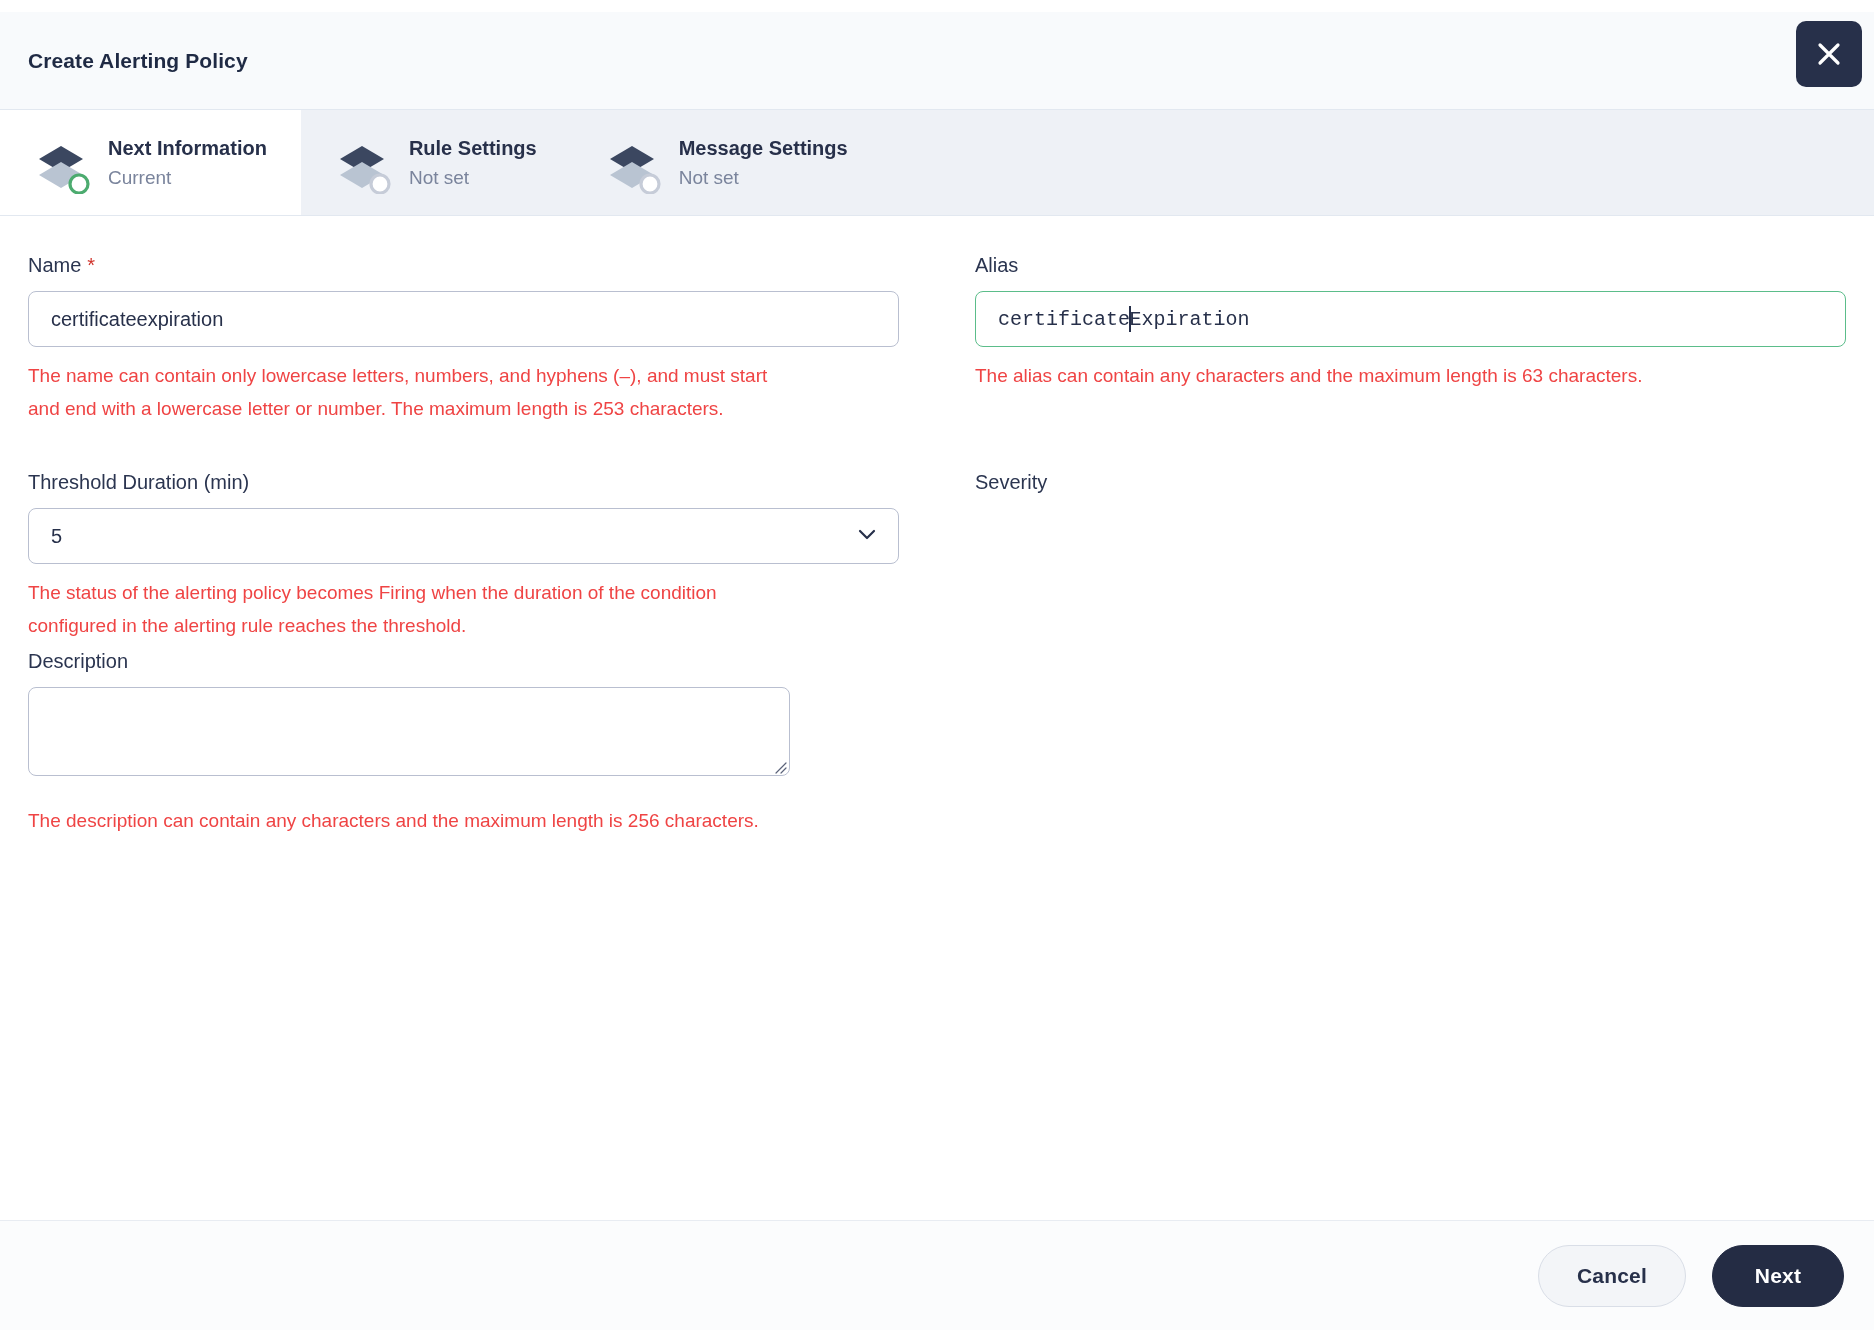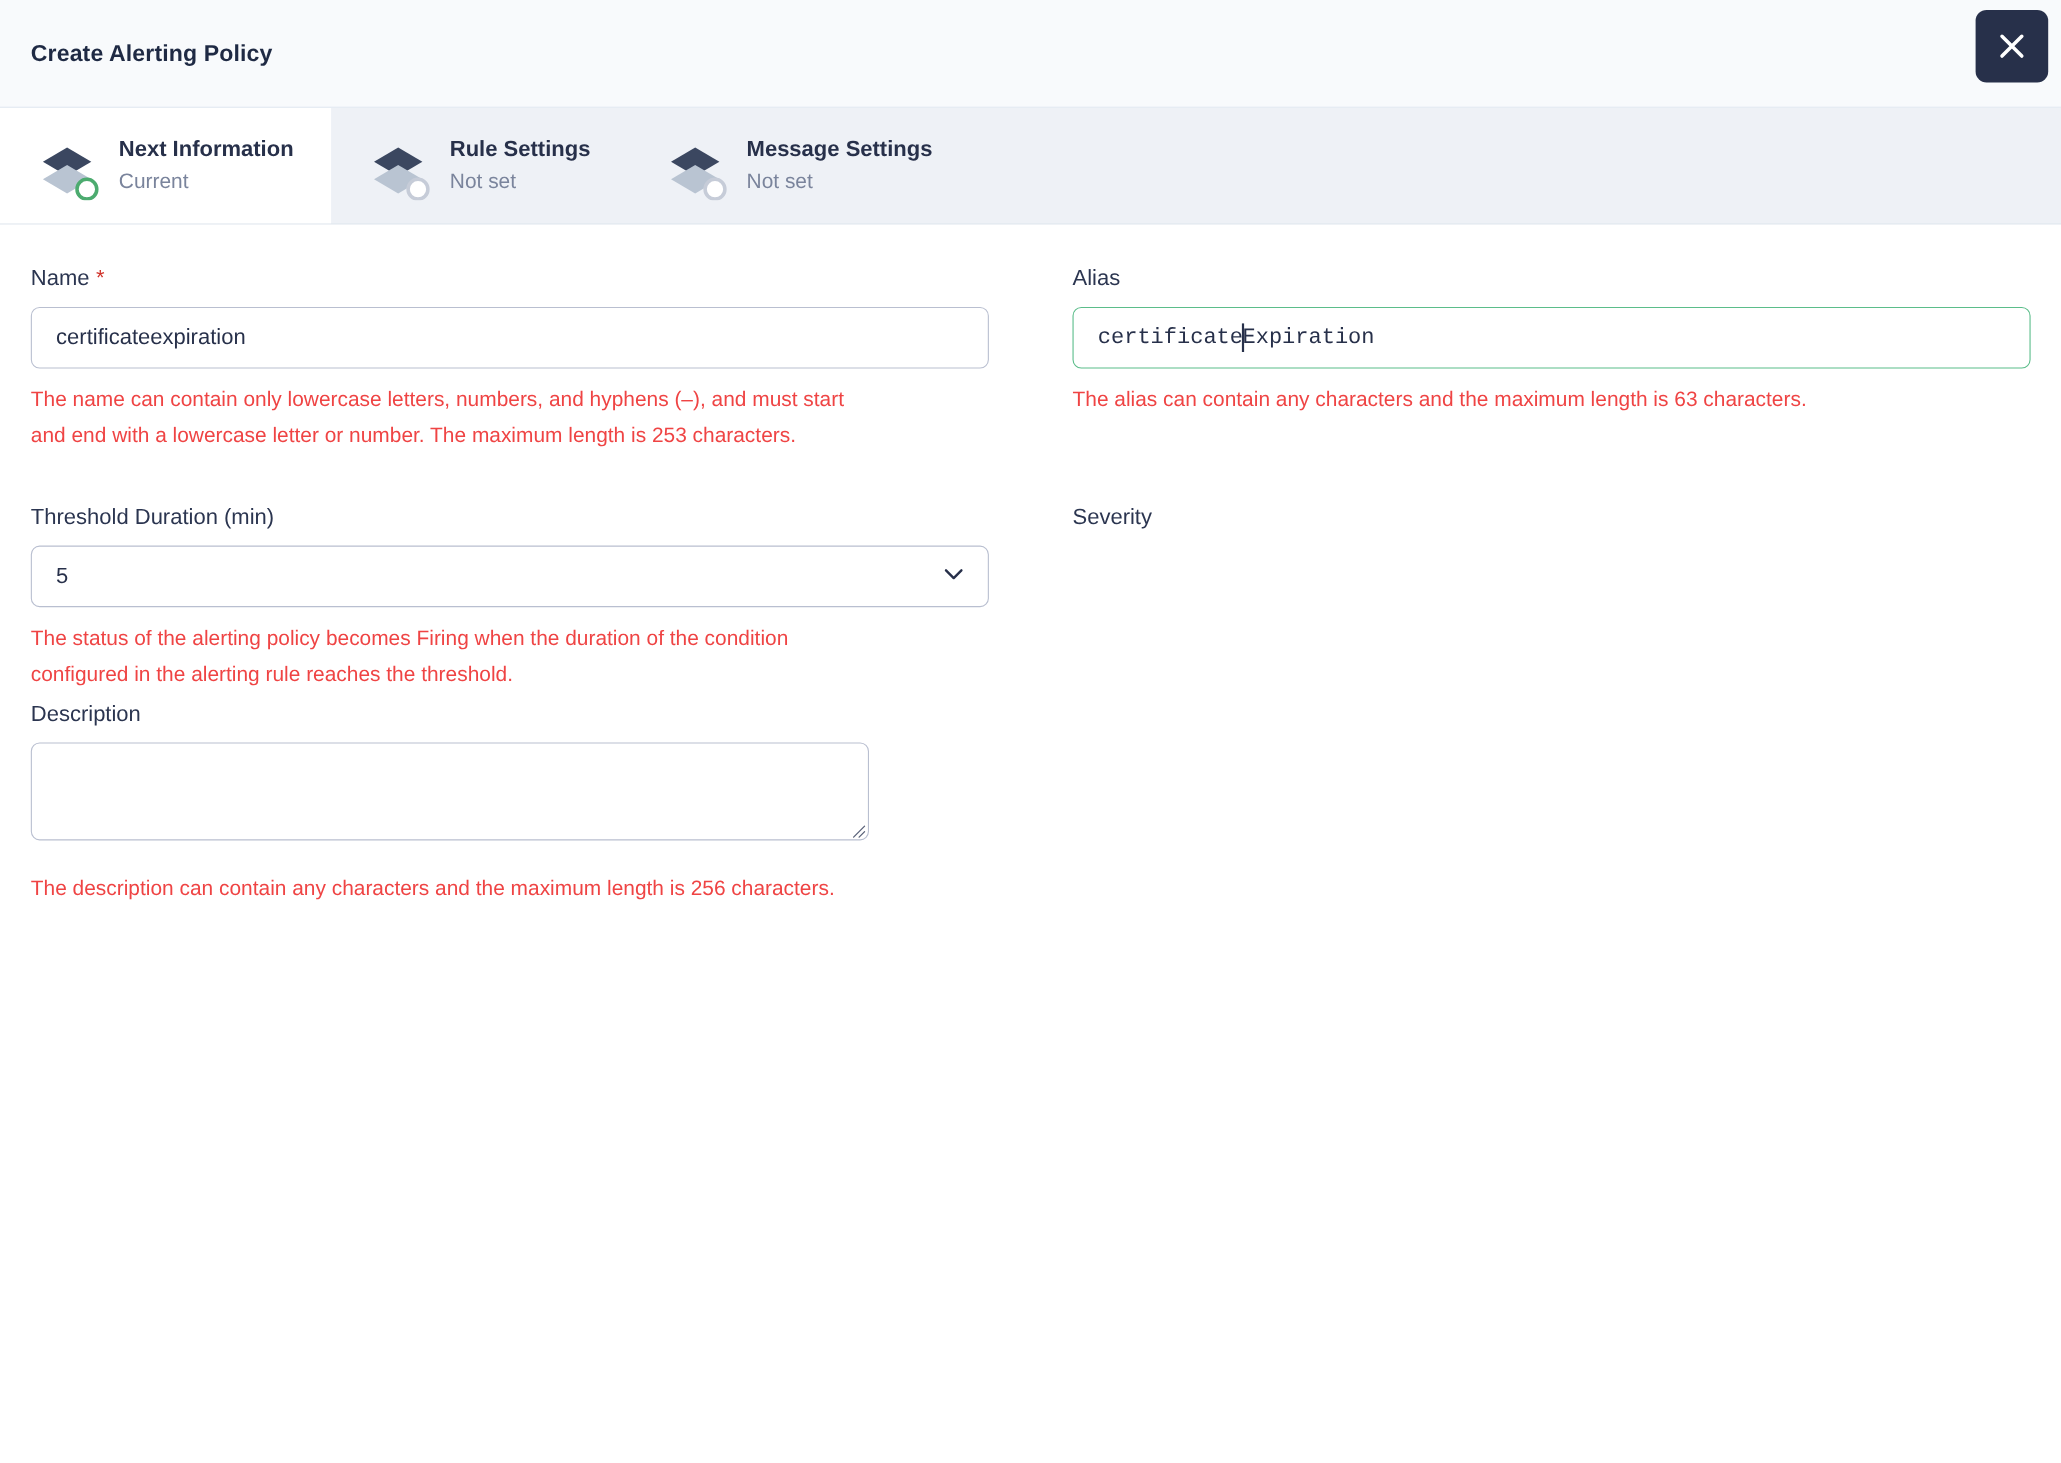--- a/index.html
+++ b/index.html
@@ -24,20 +24,21 @@
   
   .modal-header {
     position: relative;
     height: 98px;
     flex: 0 0 98px;
     background: #f8fafc;
     border-bottom: 1px solid #e2e8f0;
     display: flex;
     align-items: center;
     padding: 0 28px;
+    margin-top: 12px;
   }
   .modal-title {
     font-size: 21px;
     font-weight: bold;
     color: #1f2a44;
     letter-spacing: 0.1px;
   }
   .close-button {
     position: absolute;
     top: 9px;
@@ -374,14 +375,18 @@
           </span>
         </div>
         <div class="hint" style="margin-top:28px;">The description can contain any characters and the maximum length is 256 characters.</div>
       </div>
 
       <div class="row-3"></div>
 
     </div>
   </div>
 
+  <div class="modal-footer">
+    <div class="btn btn-secondary">Cancel</div>
+    <div class="btn btn-primary">Next</div>
+  </div>
 
 </div>
 
 </body></html>

